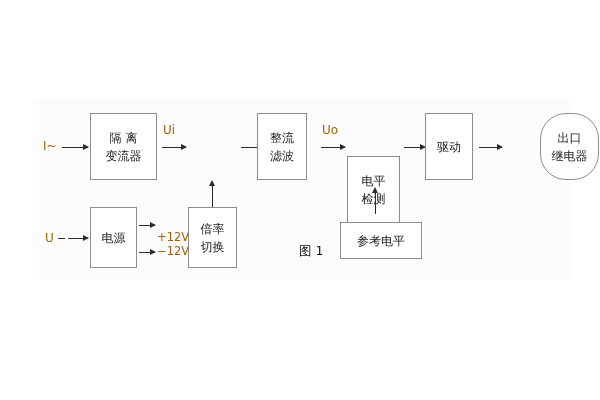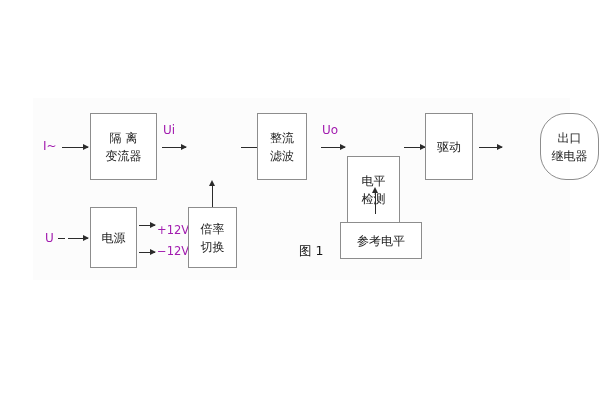--- a/index.html
+++ b/index.html
@@ -37,21 +37,21 @@
     line-height: 1.0;
   }
   .blk .ln {
     display: block;
     white-space: nowrap;
     margin: 3px 0;
   }
   .blk.one-line .ln { margin: 0; text-align: right; }
   .lbl {
     position: absolute;
-    color: #a21caf;
+    color: #a16207;
     font-size: 12px;
     white-space: nowrap;
     line-height: 1;
   }
   .lbl.small { font-size: 11.5px; }
   .arrow-h {
     position: absolute;
     height: 1px;
     background: #2b2b2b;
   }
@@ -143,21 +143,21 @@
 
   <div class="lbl" style="left:45px; top:232px;">U</div>
   <div class="dashline" style="left:58px; top:238px; width:7px;"></div>
   <div class="arrow-h" style="left:68px; top:238px; width:20px;"></div>
 
   <div class="blk one-line" style="left:90px; top:207px; width:47px; height:61px;">
     <span class="ln">电源</span>
   </div>
 
   <div class="arrow-h" style="left:139px; top:225px; width:16px;"></div>
-  <div class="lbl small" style="left:157px; top:225px;">+12V</div>
+  <div class="lbl small" style="left:157px; top:232px;">+12V</div>
 
   <div class="arrow-h" style="left:139px; top:252px; width:16px;"></div>
   <div class="lbl small" style="left:157px; top:246px;">−12V</div>
 
   <div class="blk" style="left:188px; top:207px; width:49px; height:61px;">
     <span class="ln">倍率</span>
     <span class="ln">切换</span>
   </div>
 
   <div class="arrow-v-up" style="left:212px; top:185px; height:22px;"></div>

